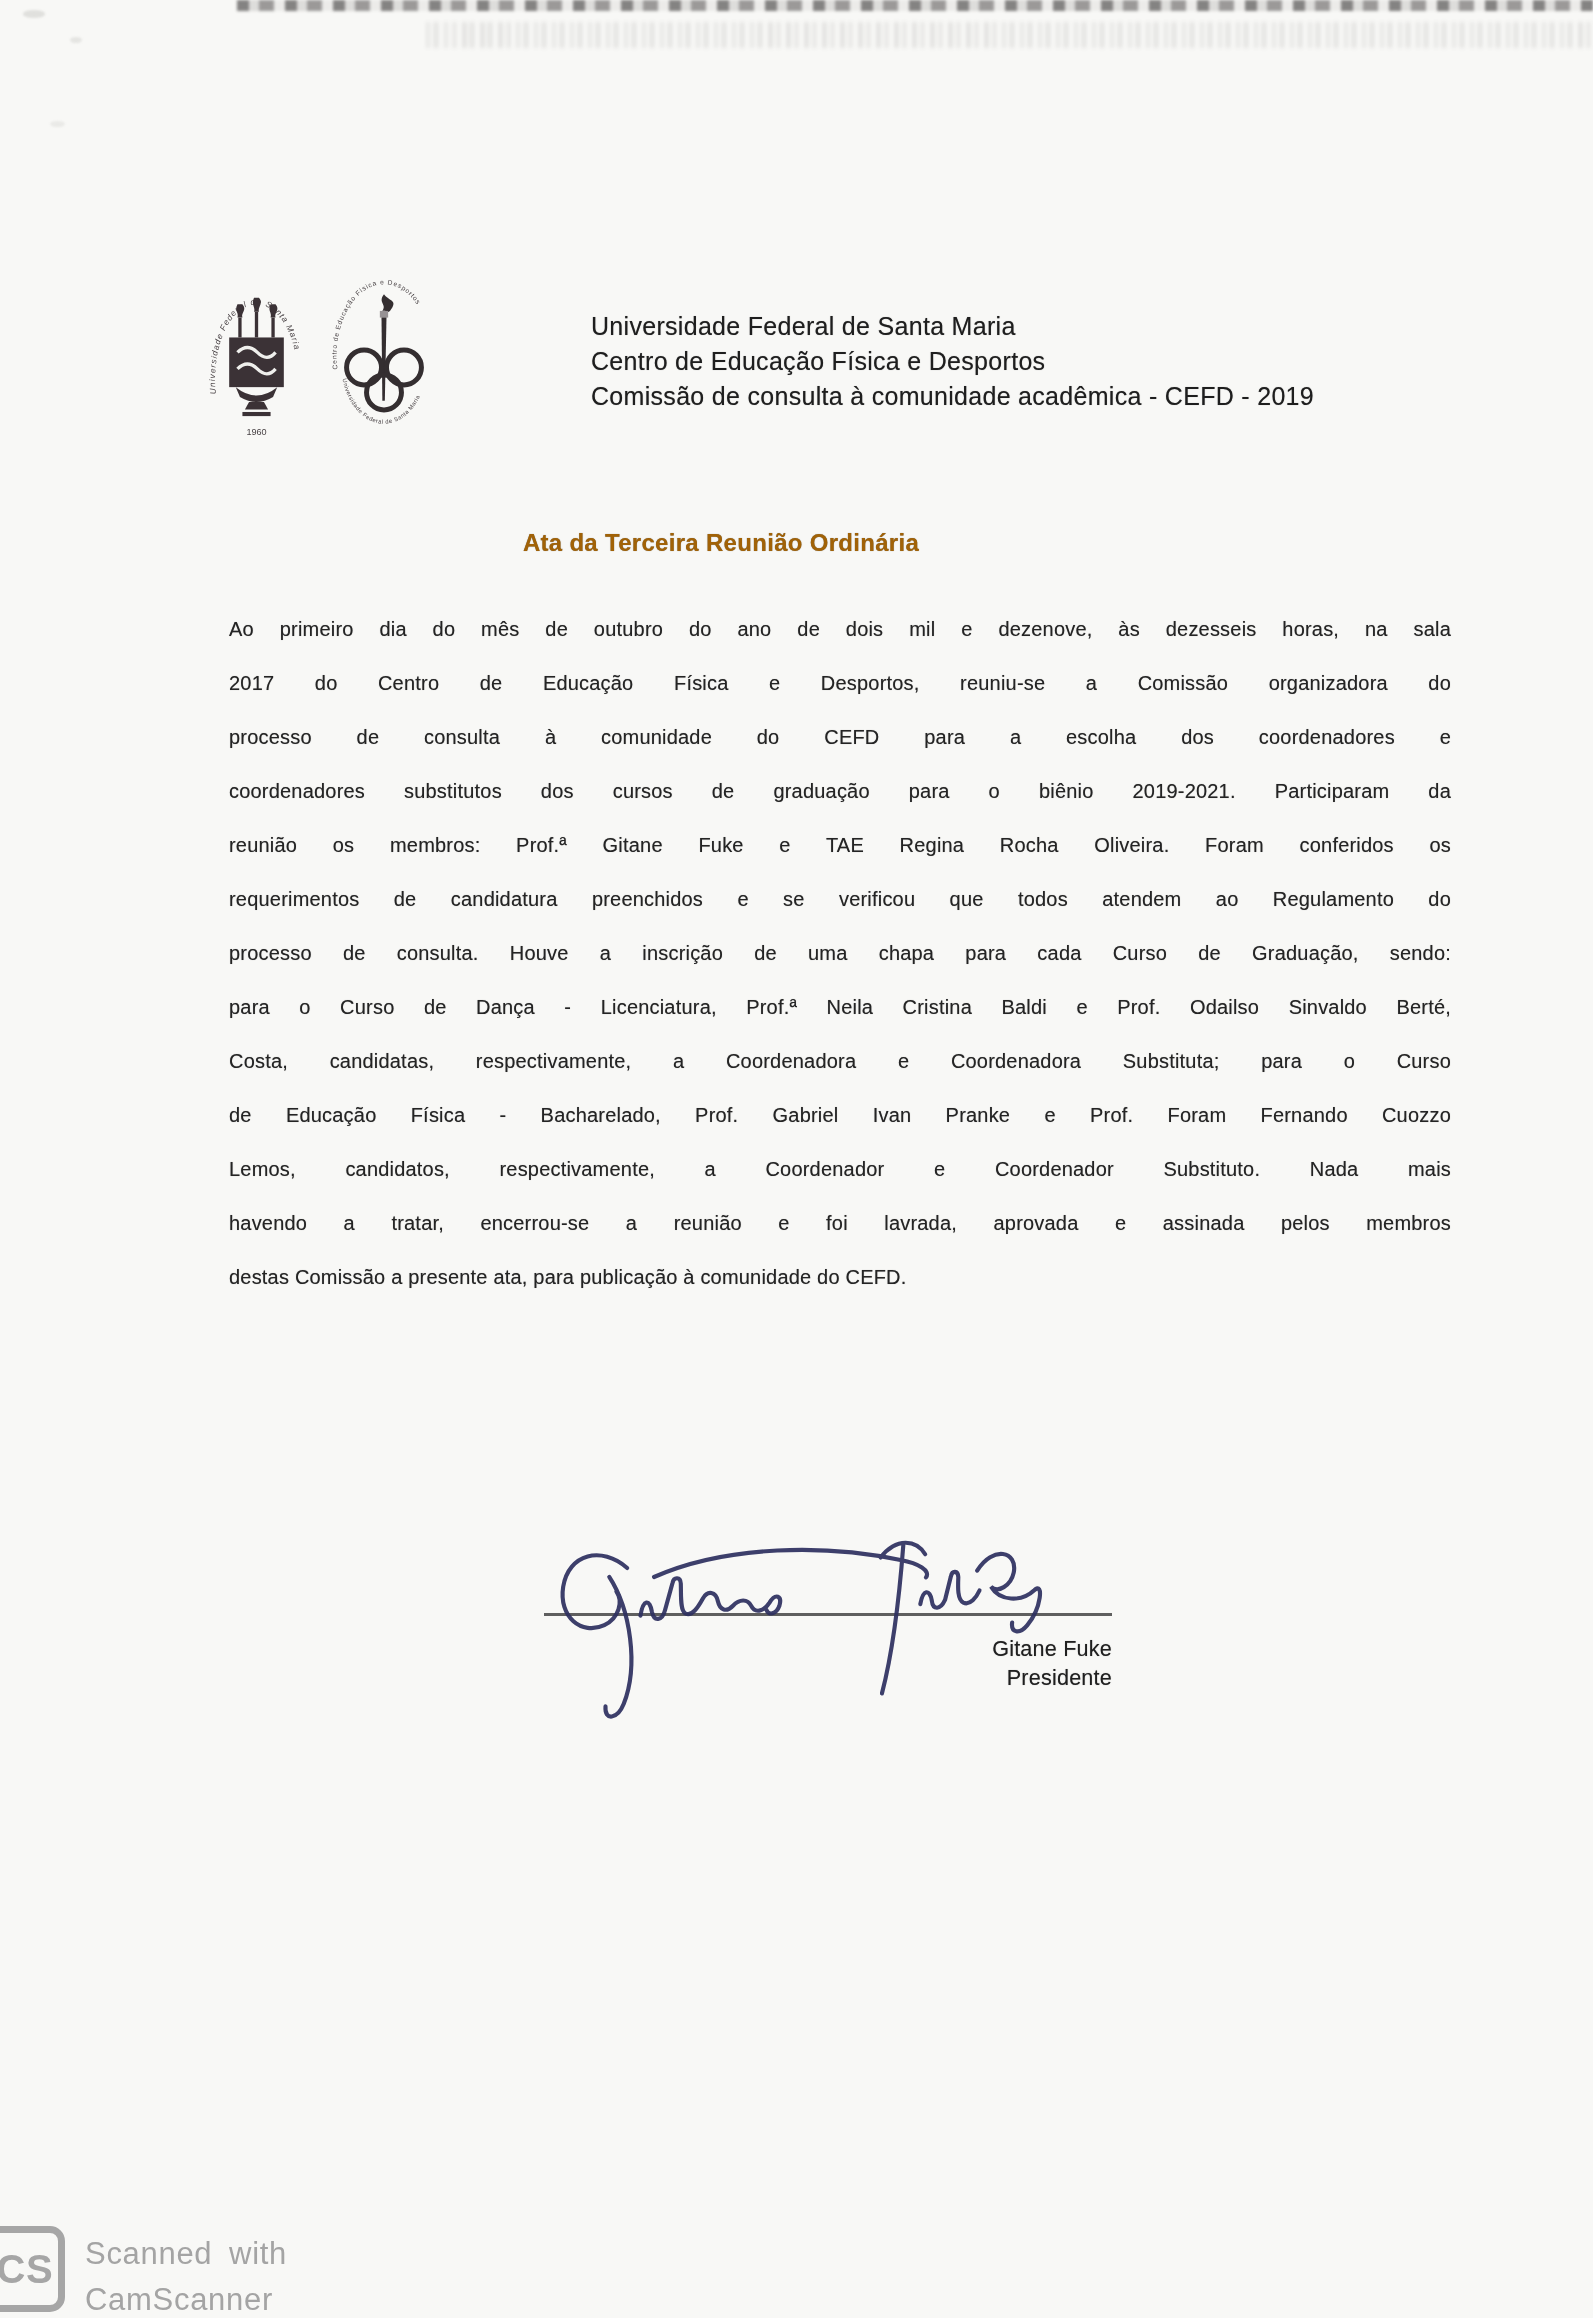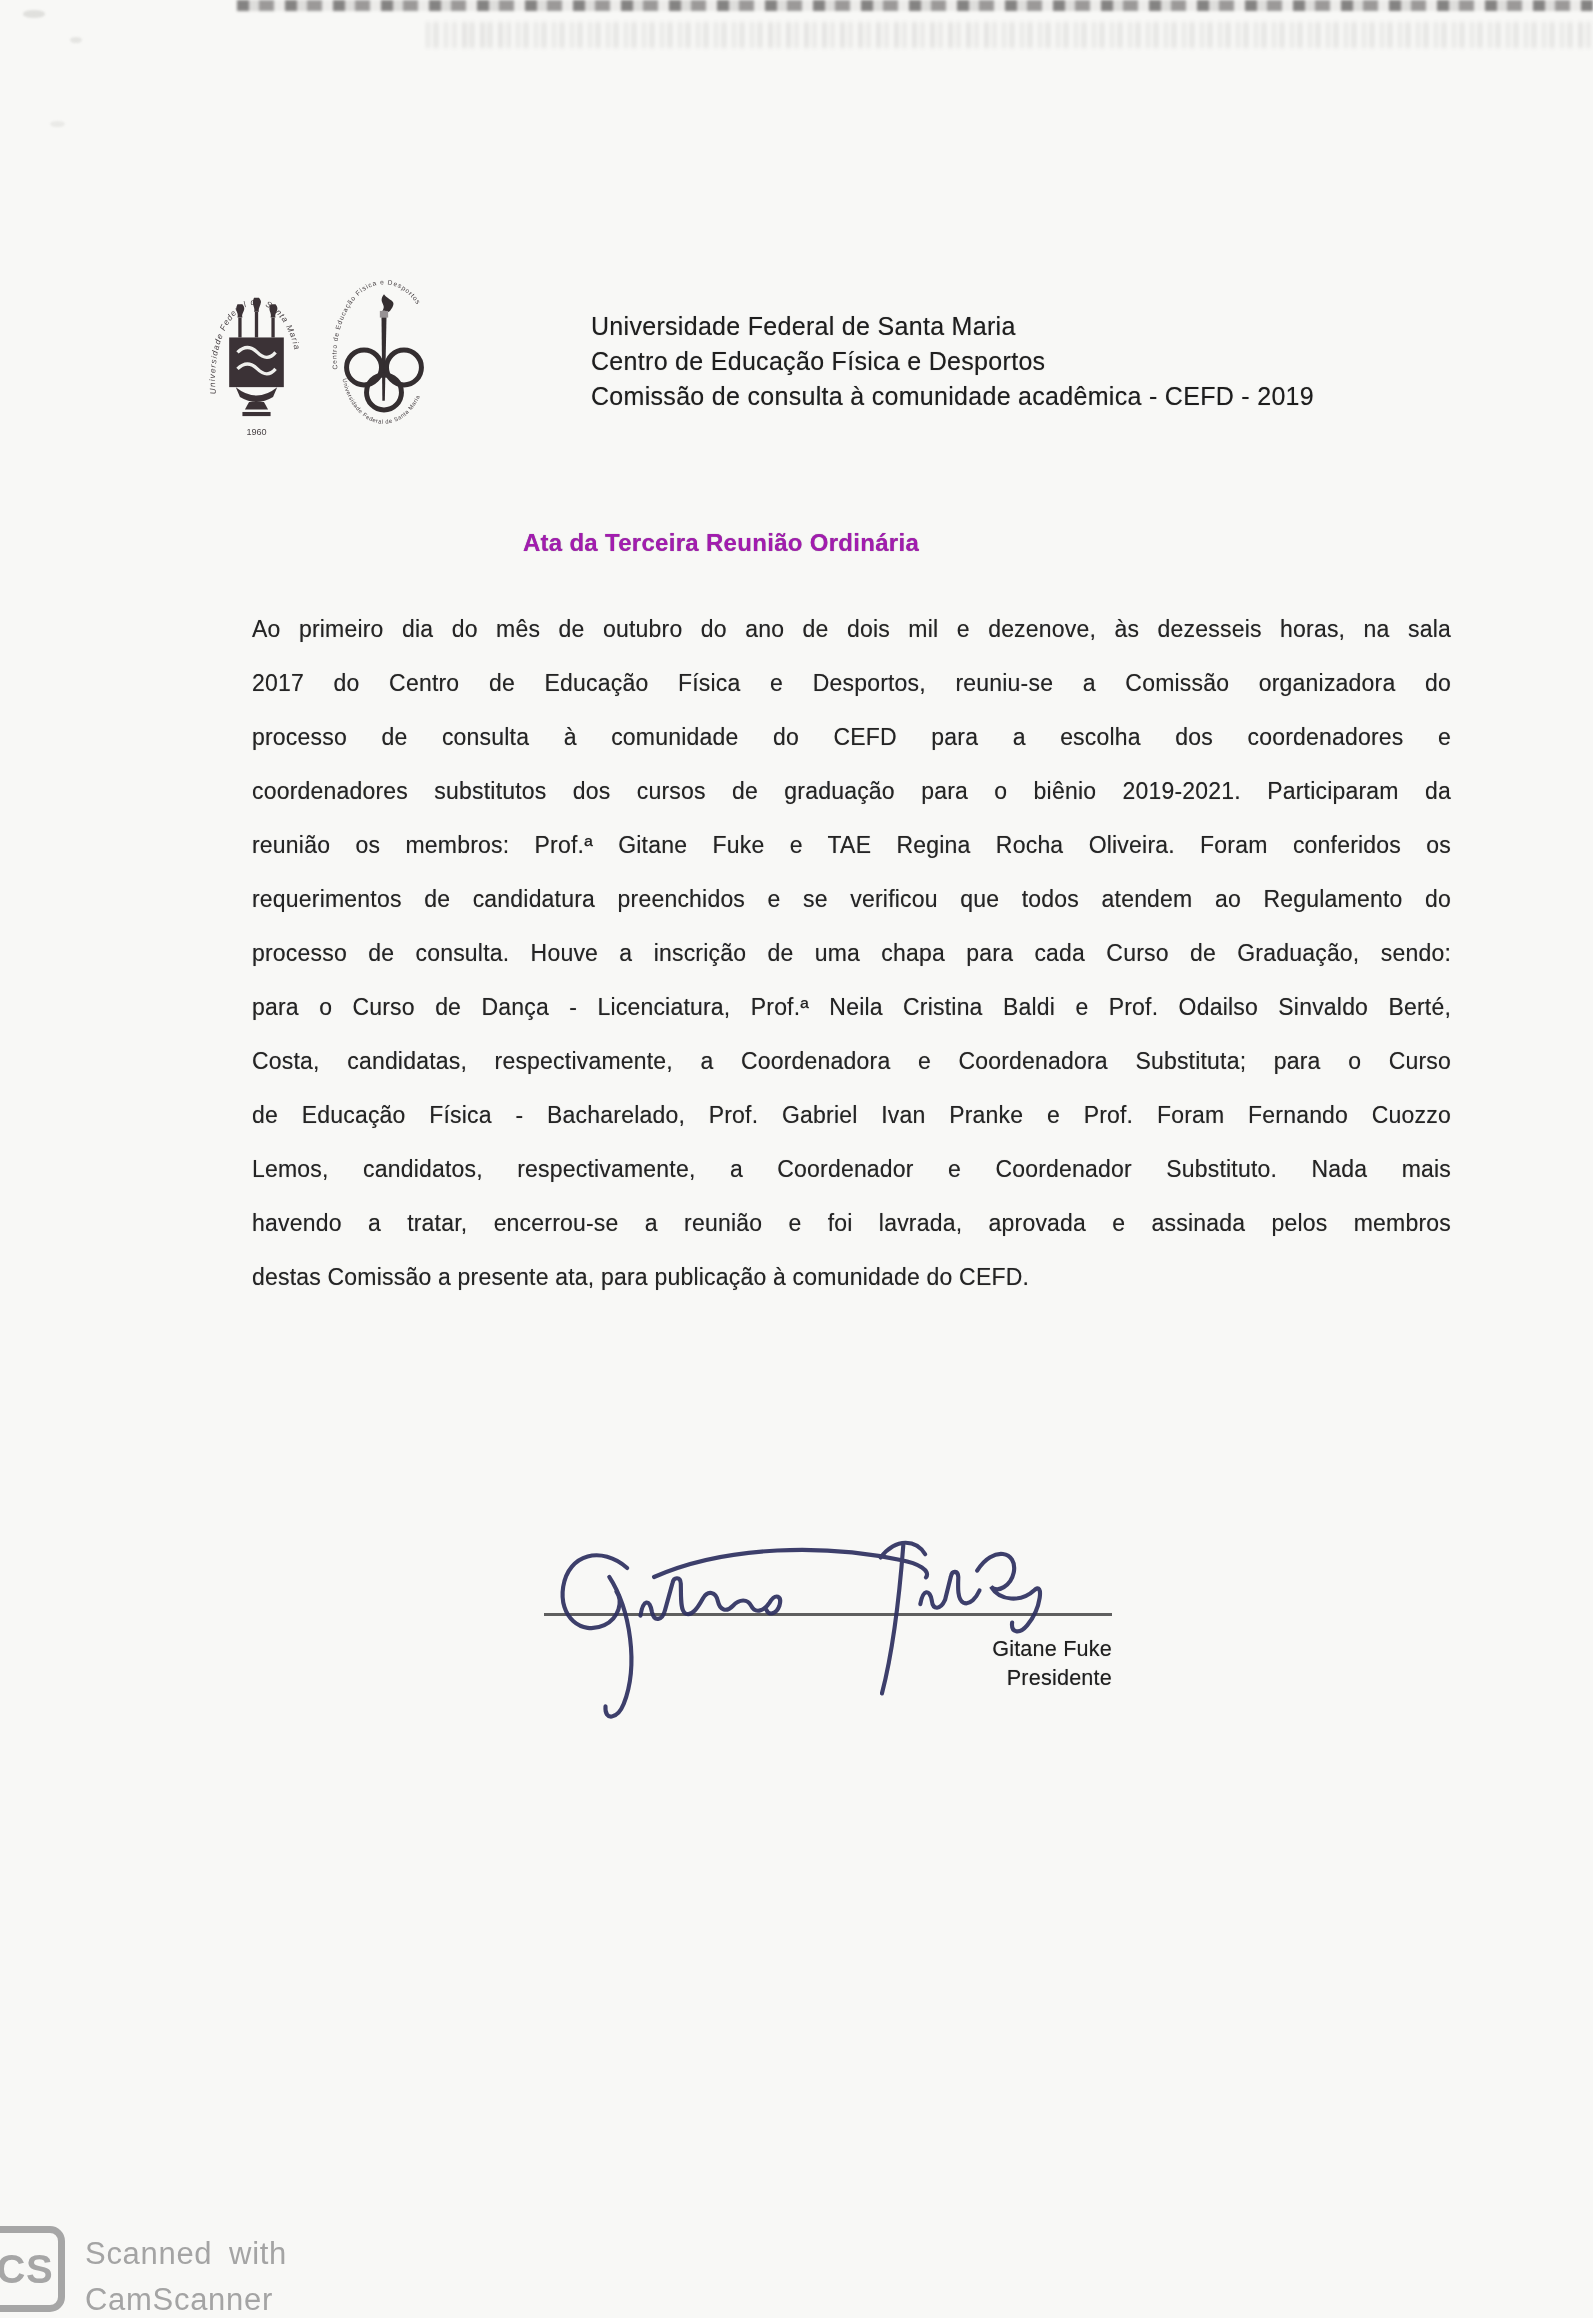--- a/index.html
+++ b/index.html
@@ -47,35 +47,34 @@
     color: #1e1e1e;
     text-shadow: 0 0 0.8px rgba(30,30,30,.5);
     white-space: nowrap;
   }
 
   
   .doc-title {
     position: absolute; left: 110px; top: 513px; width: 1222px;
     text-align: center;
     font-size: 24px; font-weight: bold; letter-spacing: 0.3px;
-    color: #a21caf;
+    color: #a16207;
     text-shadow: 0 0 0.8px rgba(20,20,20,.55);
   }
 
   
   .doc-body {
     position: absolute; left: 229px; top: 602px; width: 1222px;
     color: #242424;
     text-shadow: 0 0 0.8px rgba(30,30,30,.45);
   }
   .doc-line {
-    font-size: 23px; line-height: 54px;
+    font-size: 20px; line-height: 54px;
     text-align: justify; text-align-last: justify;
     letter-spacing: 0.2px;
-    margin-left: 23px;
   }
   .doc-line.last { text-align-last: left; }
 
   
   .sig-rule {
     position: absolute; left: 544px; top: 1613px; width: 568px; height: 2.5px;
     background: #454545; filter: blur(0.6px); opacity: .85;
   }
   .sig-svg { position: absolute; left: 531px; top: 1527px; }
   .sig-name, .sig-role {

